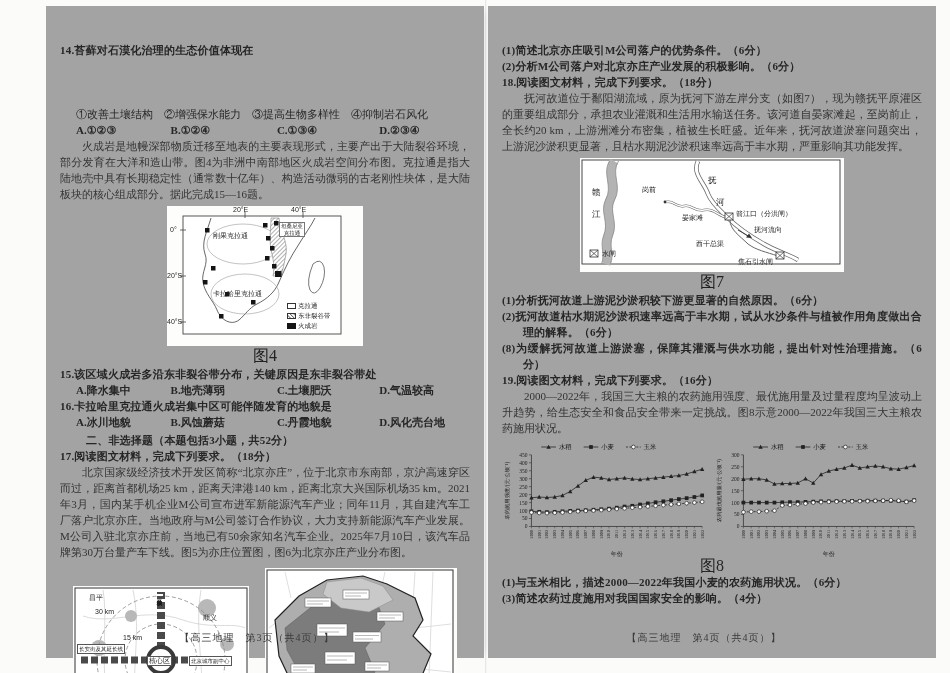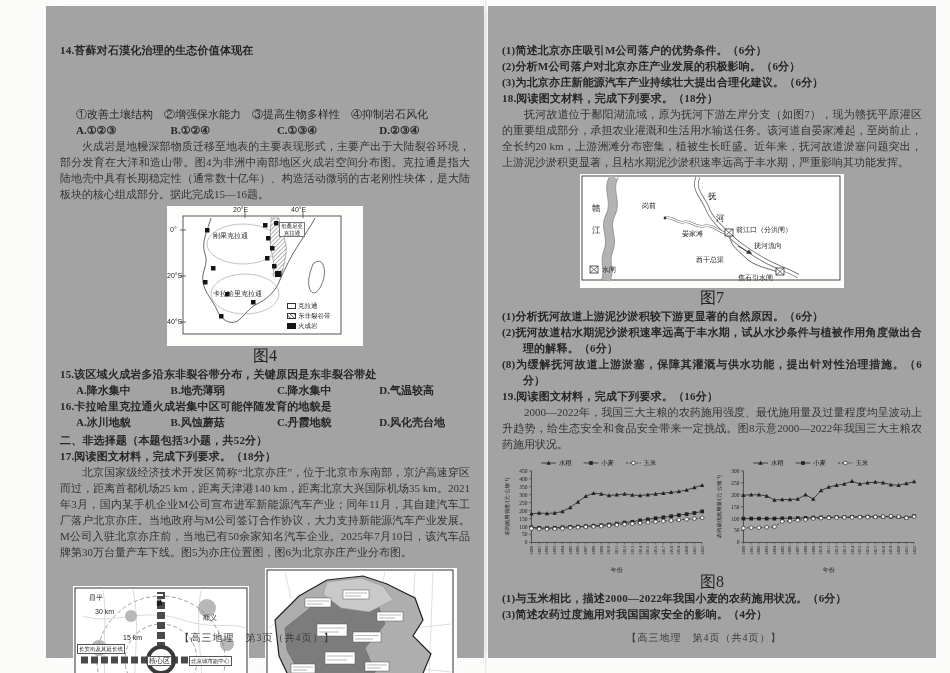--- a/index.html
+++ b/index.html
@@ -17,21 +17,21 @@
     background:#a3a3a3;
     padding:36px 14px 10px 14px;
     font-size:11px; line-height:16px;
   }
   .page-left  { left:46px;  width:438px; box-shadow:6px 0 8px -6px rgba(0,0,0,.12); }
   .page-right { left:488px; width:448px; }
   .divider { position:absolute; top:0; bottom:0; left:485px; width:2px;
     background:linear-gradient(90deg, rgba(0,0,0,.10), rgba(0,0,0,0)); }
   p { margin:0; }
   .stem, .qhead, .subq, .section-head { font-weight:bold; letter-spacing:.2px; }
-  .section-head { margin-top:2px; }
+  .section-head { margin-top:2px;margin-left:26px; }
   .optrow { display:grid; grid-template-columns:24% 27% 26% 23%; padding-left:16px; font-weight:bold; }
   .sub-circ { padding-left:16px; font-weight:normal;margin-top:48px; }
   .passage { text-indent:2em; text-align:justify; color:#333; }
   .subq { padding-left:1.9em; text-indent:-1.9em; text-align:justify; }
   .indent2 { padding-left:1.35em; text-indent:-1.35em; }
   .footer { position:absolute; bottom:12px; left:0; right:16px; text-align:center;
     font-size:10px; color:#3a3a3a; letter-spacing:1px; }
   figure { margin:4px 0 2px 0; display:flex; flex-direction:column; align-items:center; }
   figcaption { font-size:16px; margin-top:2px; color:#222; text-align:right; }
   .map-wrap { position:relative; background:#fdfdfb; }
@@ -132,21 +132,21 @@
           <span>火成岩</span>
         </div>
       </div>
       <figcaption>图4</figcaption>
     </figure>
 
     <p class="stem">15.该区域火成岩多沿东非裂谷带分布，关键原因是东非裂谷带处</p>
     <div class="optrow">
       <span>A.降水集中</span>
       <span>B.地壳薄弱</span>
-      <span>C.降水集中</span>
+      <span>C.土壤肥沃</span>
       <span>D.气温较高</span>
     </div>
     <p class="stem">16.卡拉哈里克拉通火成岩集中区可能伴随发育的地貌是</p>
     <div class="optrow">
       <span>A.冰川地貌</span>
       <span>B.风蚀蘑菇</span>
       <span>C.丹霞地貌</span>
       <span>D.风化壳台地</span>
     </div>
 
@@ -274,21 +274,20 @@
       </figure>
     </div>
 
     <div class="footer">【高三地理　第3页（共4页）】</div>
   </div>
 
   <div class="page page-right">
 
     <p class="subq">(1)简述北京亦庄吸引M公司落户的优势条件。（6分）</p>
     <p class="subq">(2)分析M公司落户对北京亦庄产业发展的积极影响。（6分）</p>
-    <p class="subq">(3)为北京亦庄新能源汽车产业持续壮大提出合理化建议。（6分）</p>
 
     <p class="qhead indent2">18.阅读图文材料，完成下列要求。（18分）</p>
     <p class="passage">抚河故道位于鄱阳湖流域，原为抚河下游左岸分支（如图7），现为赣抚平原灌区的重要组成部分，承担农业灌溉和生活用水输送任务。该河道自晏家滩起，至岗前止，全长约20 km，上游洲滩分布密集，植被生长旺盛。近年来，抚河故道淤塞问题突出，上游泥沙淤积更显著，且枯水期泥沙淤积速率远高于丰水期，严重影响其功能发挥。</p>
 
     <figure>
       <div class="map-wrap" style="width:264px;height:114px;">
         <svg viewBox="0 0 264 114" width="264" height="114">
           <rect x="2" y="2" width="258" height="104" fill="#fff" stroke="#333" stroke-width="0.9"></rect>
           <path d="M34,3 C26,16 38,28 30,42 C24,54 34,64 28,78 C24,88 30,96 26,106" fill="none" stroke="#b3b3b3" stroke-width="9"></path>
           <path d="M34,3 C26,16 38,28 30,42 C24,54 34,64 28,78 C24,88 30,96 26,106" fill="none" stroke="#8a8a8a" stroke-width="0.8" transform="translate(-4.5,0)"></path>

